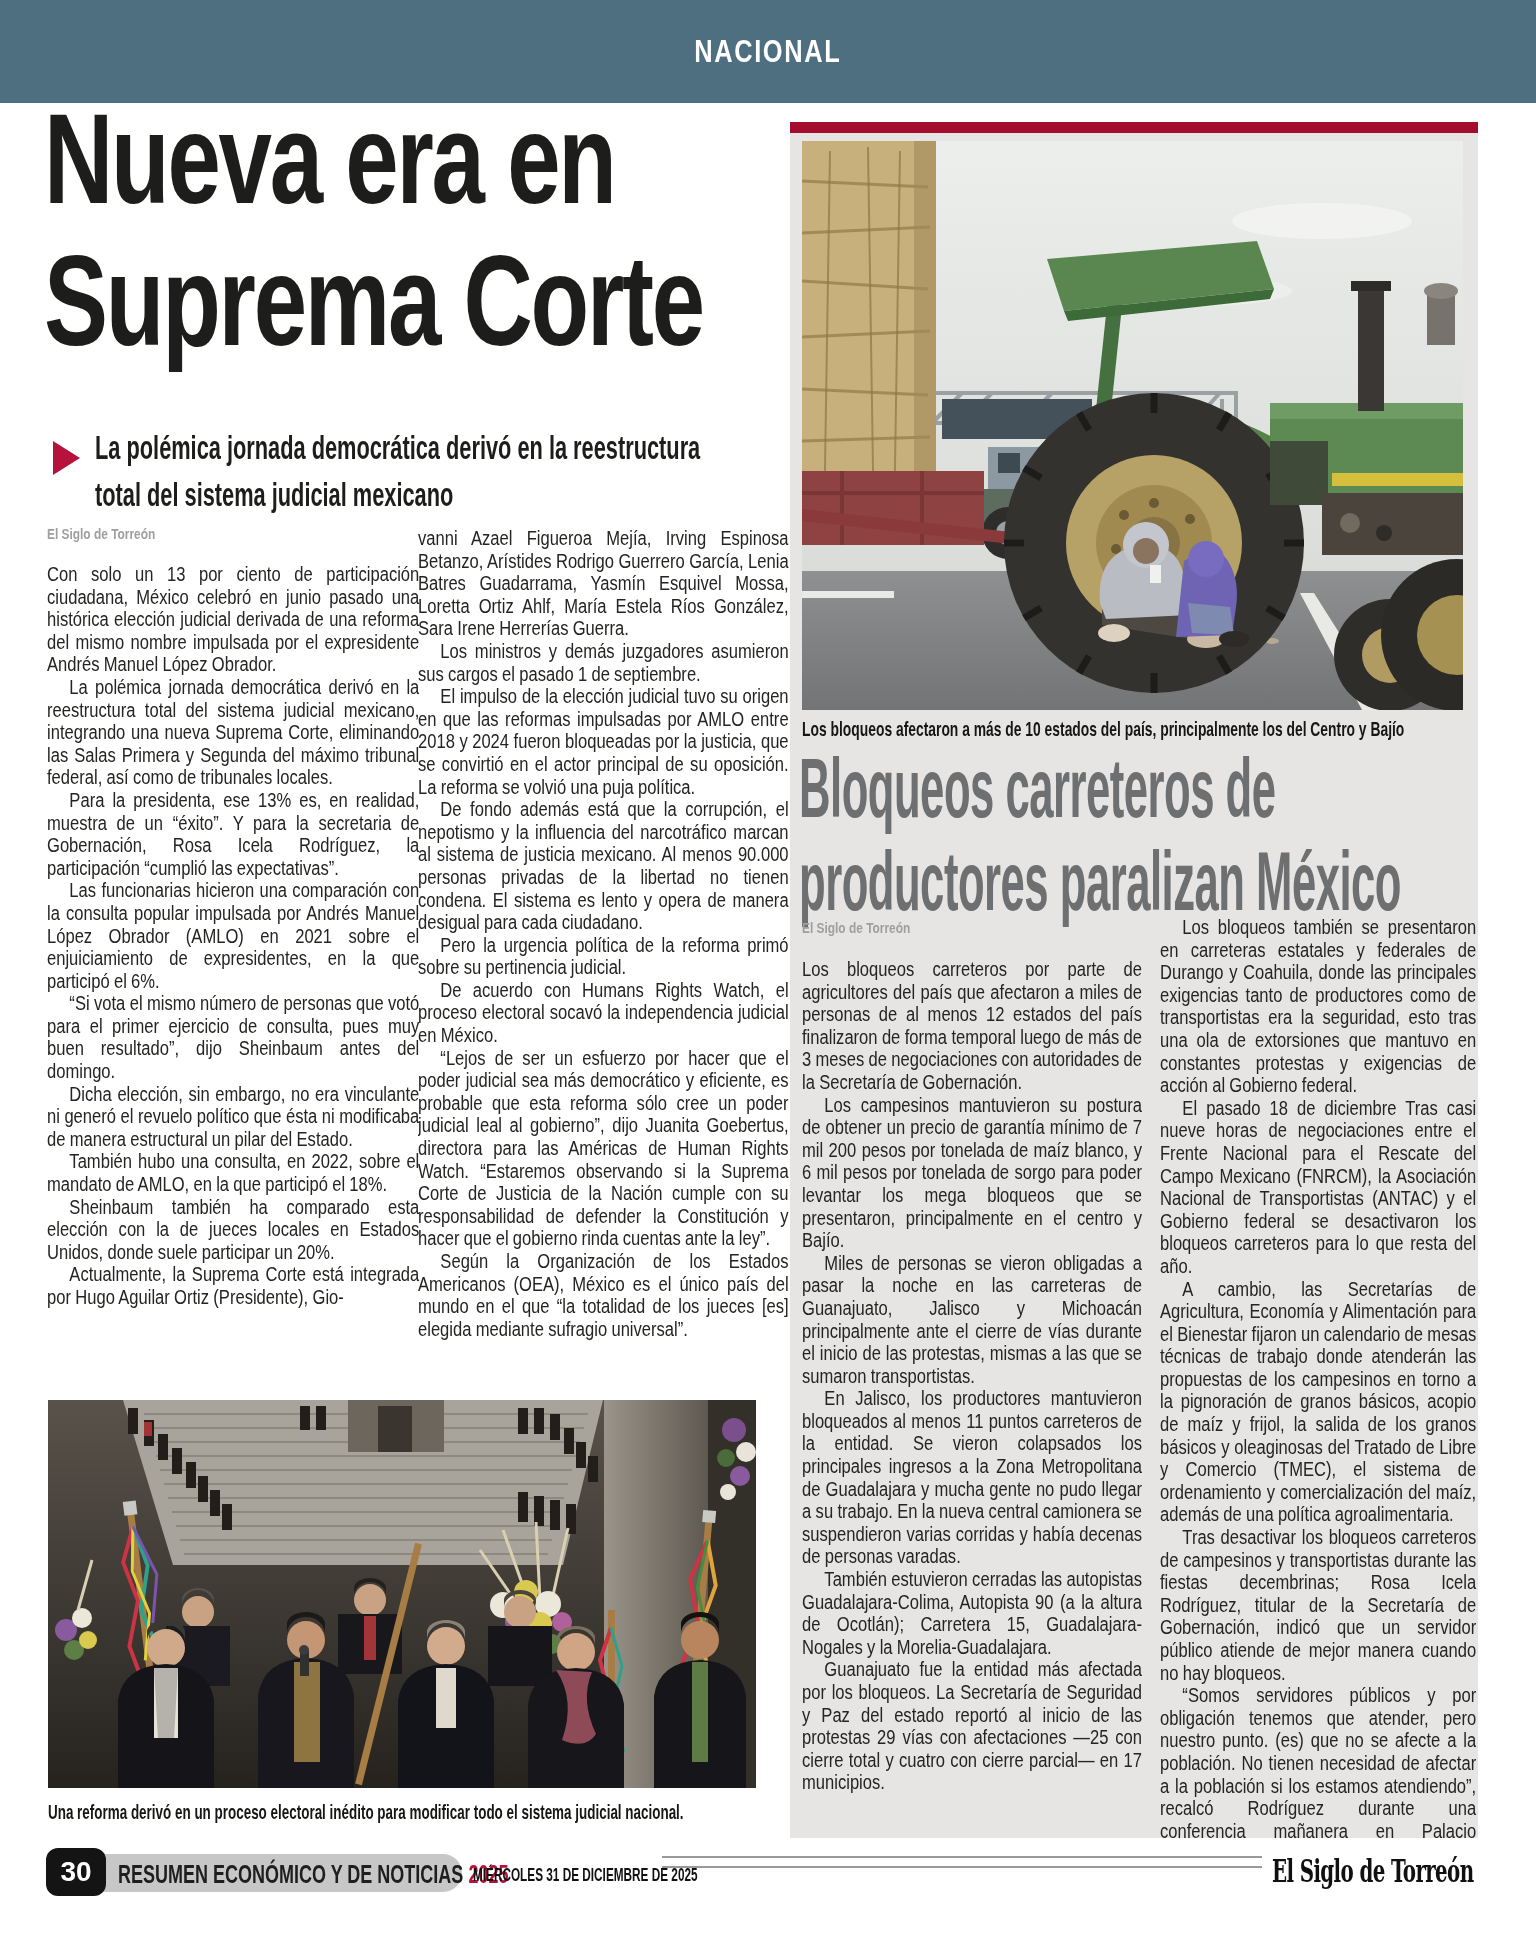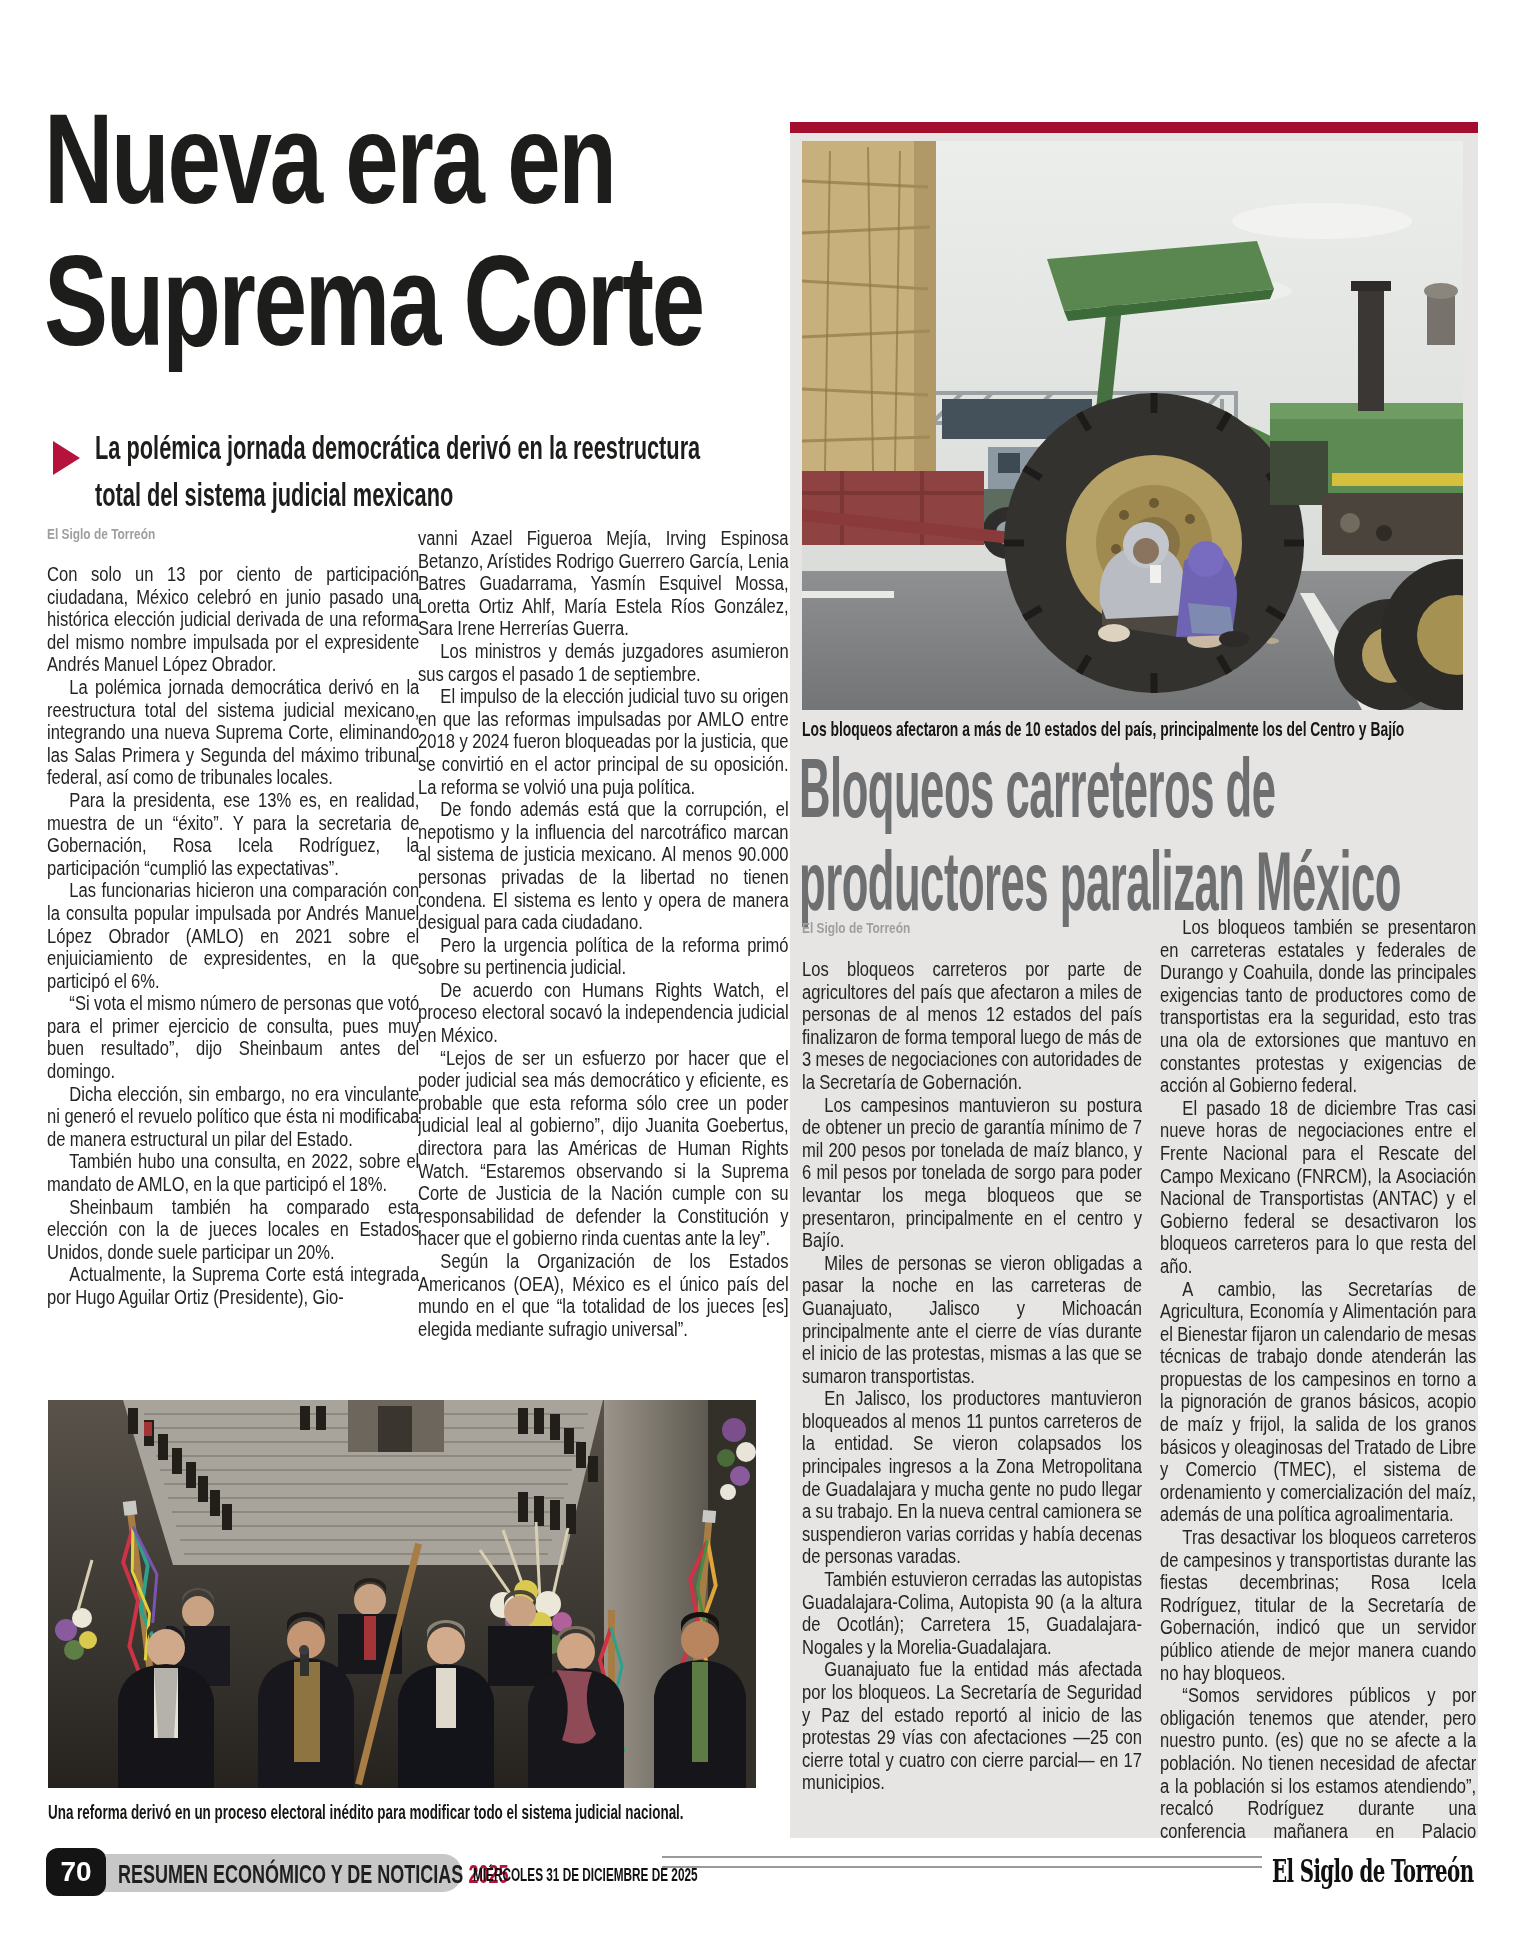--- a/index.html
+++ b/index.html
@@ -62,20 +62,23 @@
        border-top:2px solid #9a9a9a;border-bottom:2px solid #9a9a9a;}
   .f-logo{position:absolute;left:1272px;top:1852px;font-family:"DejaVu Serif",serif;font-weight:bold;
        font-size:32px;color:#101010;white-space:nowrap;letter-spacing:-1px;
        transform:scaleX(.62);transform-origin:left top;}
 </style>
 </head>
 <body>
 
 <div id="page">
 
+  <header class="band">
+    <div class="band-title">NACIONAL</div>
+  </header>
 
   <h1 class="hl1">
     <span>Nueva era en</span>
     <span>Suprema Corte</span>
   </h1>
   <div class="tri"></div>
   <div class="subhead">
     <div>La polémica jornada democrática derivó en la reestructura</div>
     <div>total del sistema judicial mexicano</div>
   </div>
@@ -445,21 +448,21 @@
   <div class="col colB indent-first">
       <p>Los bloqueos también se presentaron en carreteras estatales y federales de Durango y Coahuila, donde las principales exigencias tanto de productores como de transportistas era la seguridad, esto tras una ola de extorsiones que mantuvo en constantes protestas y exigencias de acción al Gobierno federal.</p>
       <p>El pasado 18 de diciembre Tras casi nueve horas de negociaciones entre el Frente Nacional para el Rescate del Campo Mexicano (FNRCM), la Asociación Nacional de Transportistas (ANTAC) y el Gobierno federal se desactivaron los bloqueos carreteros para lo que resta del año.</p>
       <p>A cambio, las Secretarías de Agricultura, Economía y Alimentación para el Bienestar fijaron un calendario de mesas técnicas de trabajo donde atenderán las propuestas de los campesinos en torno a la pignoración de granos básicos, acopio de maíz y frijol, la salida de los granos básicos y oleaginosas del Tratado de Libre y Comercio (TMEC), el sistema de ordenamiento y comercialización del maíz, además de una política agroalimentaria.</p>
       <p>Tras desactivar los bloqueos carreteros de campesinos y transportistas durante las fiestas decembrinas; Rosa Icela Rodríguez, titular de la Secretaría de Gobernación, indicó que un servidor público atiende de mejor manera cuando no hay bloqueos.</p>
       <p>“Somos servidores públicos y por obligación tenemos que atender, pero nuestro punto. (es) que no se afecte a la población. No tienen necesidad de afectar a la población si los estamos atendiendo”, recalcó Rodríguez durante una conferencia mañanera en Palacio Nacional.</p>
     </div>
 
   <div class="f-pill"></div>
   <div class="f-badge">
-    <span>70</span>
+    <span>30</span>
   </div>
   <div class="f-strip">
     <span>RESUMEN ECONÓMICO Y DE NOTICIAS</span>
     <span class="yr">2025</span>
   </div>
   <div class="f-date">MIÉRCOLES 31 DE DICIEMBRE DE 2025</div>
   <div class="f-rule"></div>
   <div class="f-logo">El Siglo de Torreón</div>
 
 </div>

